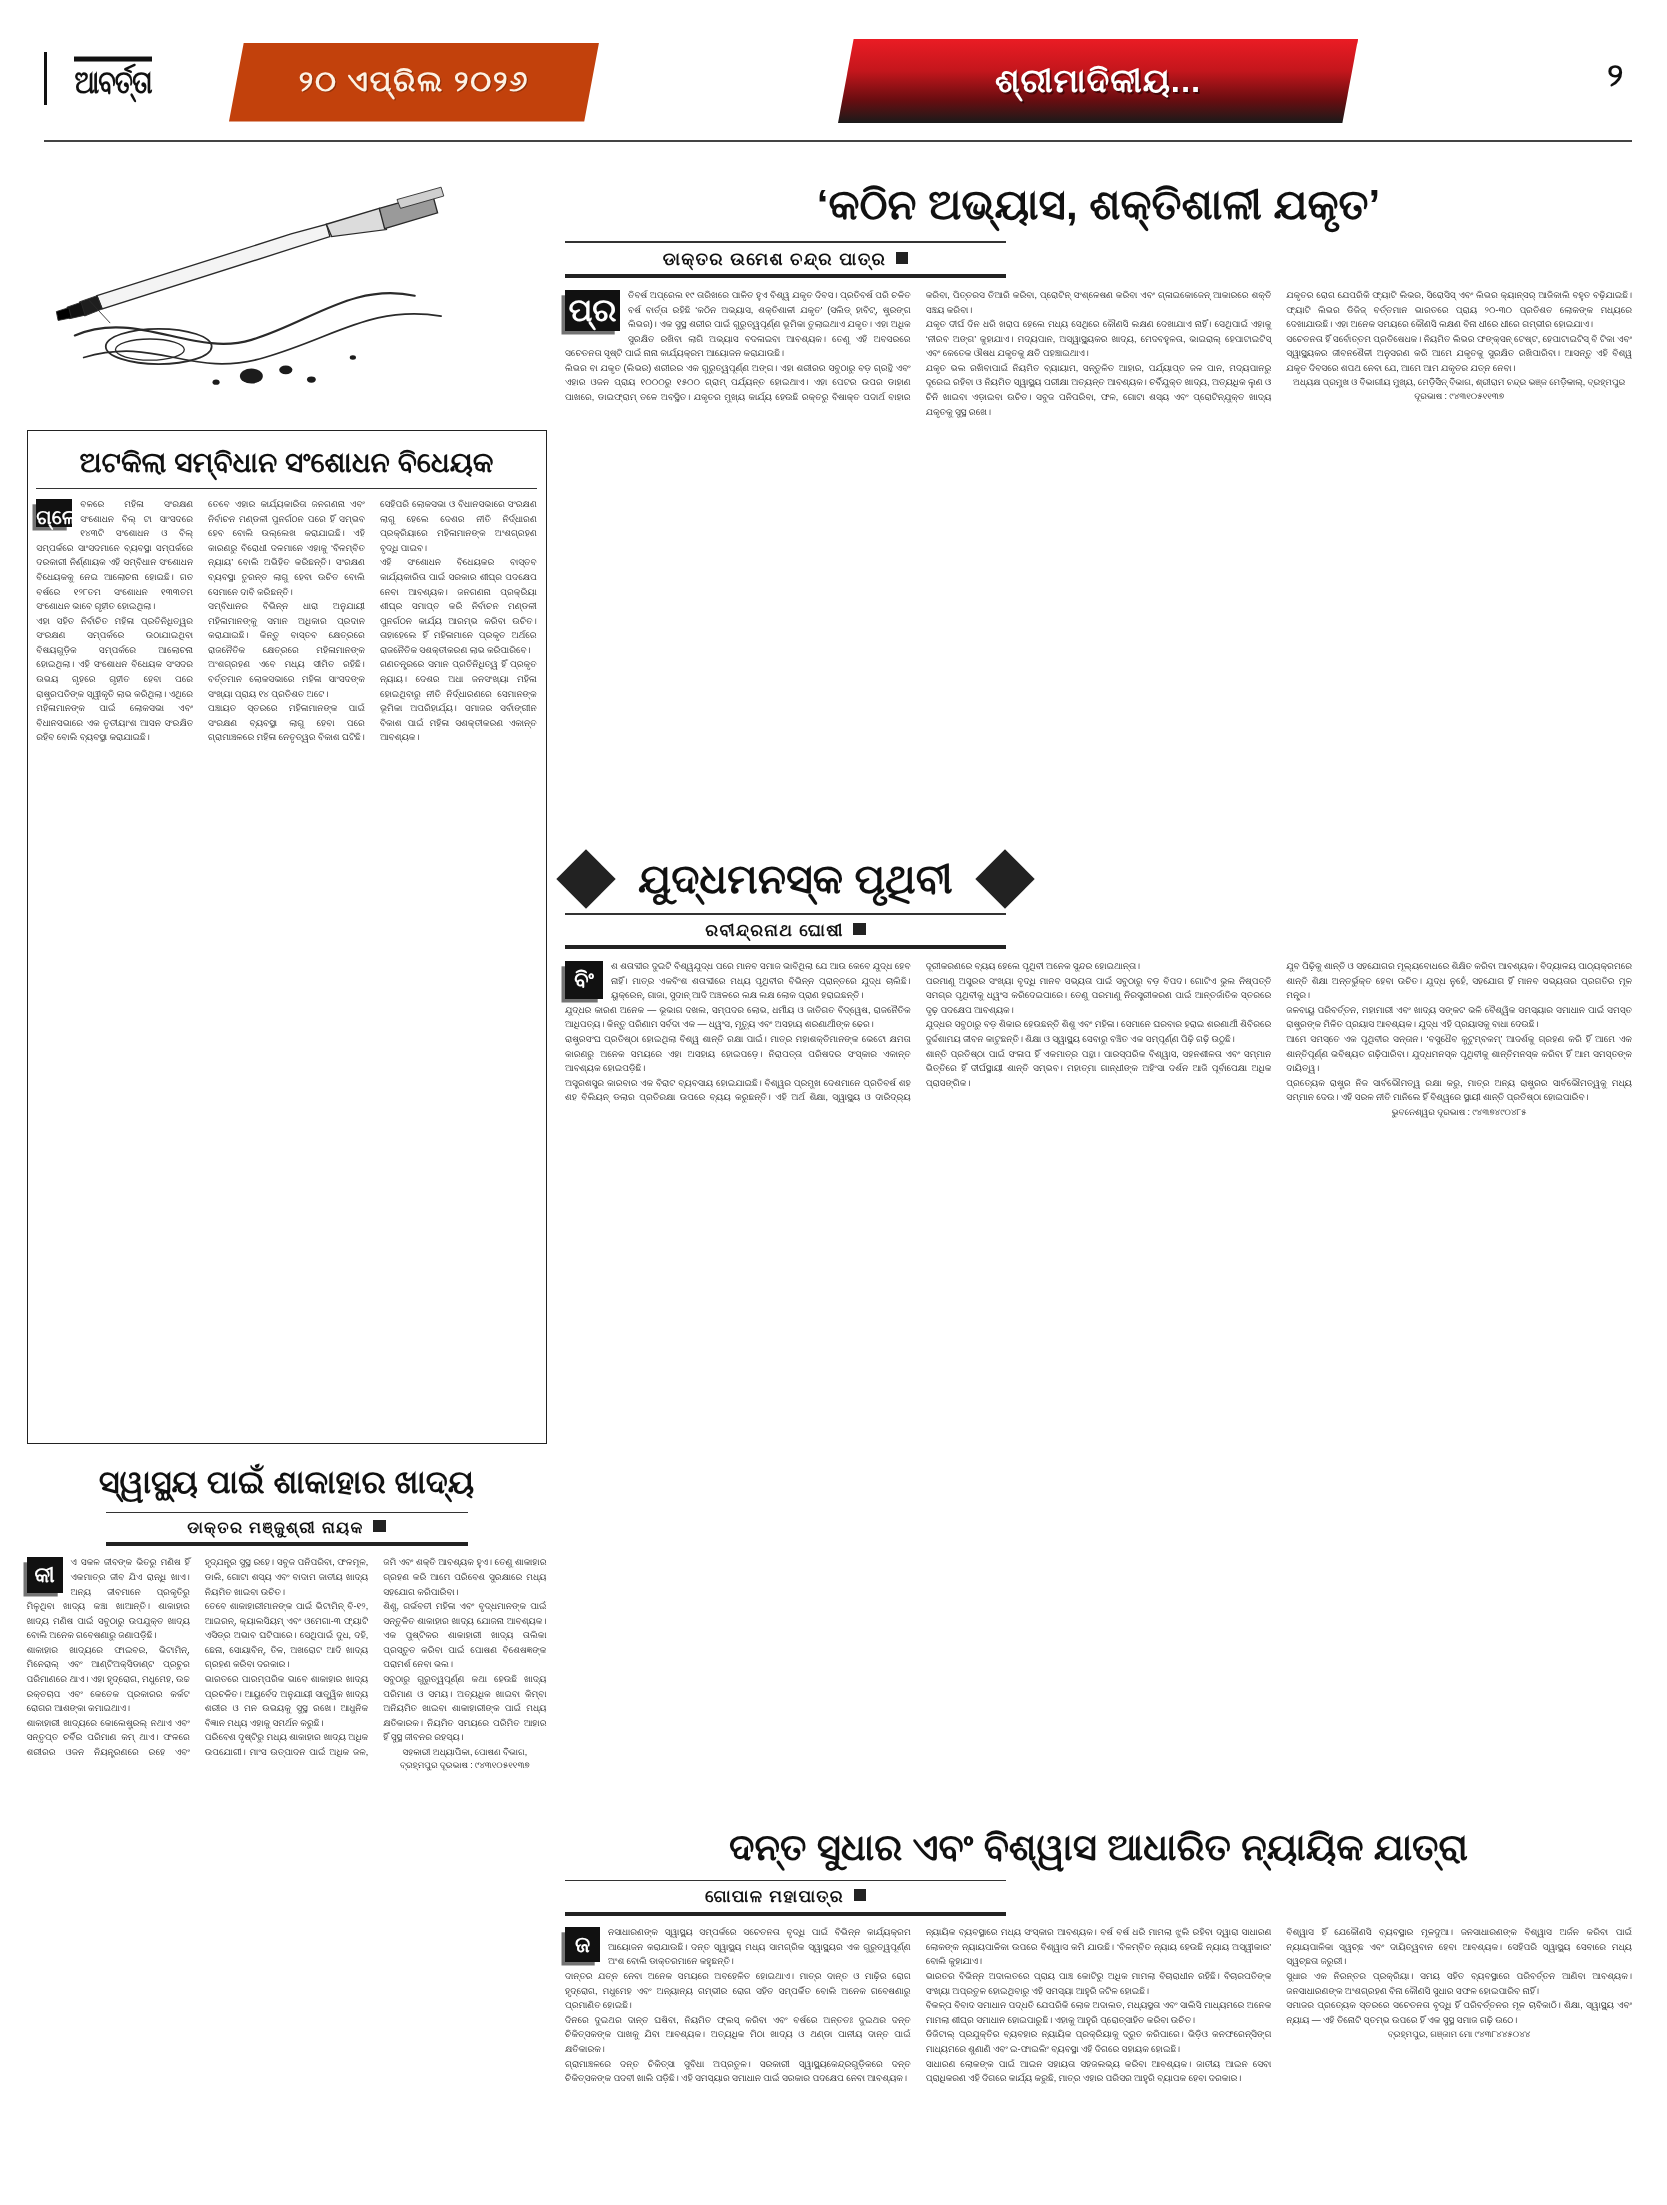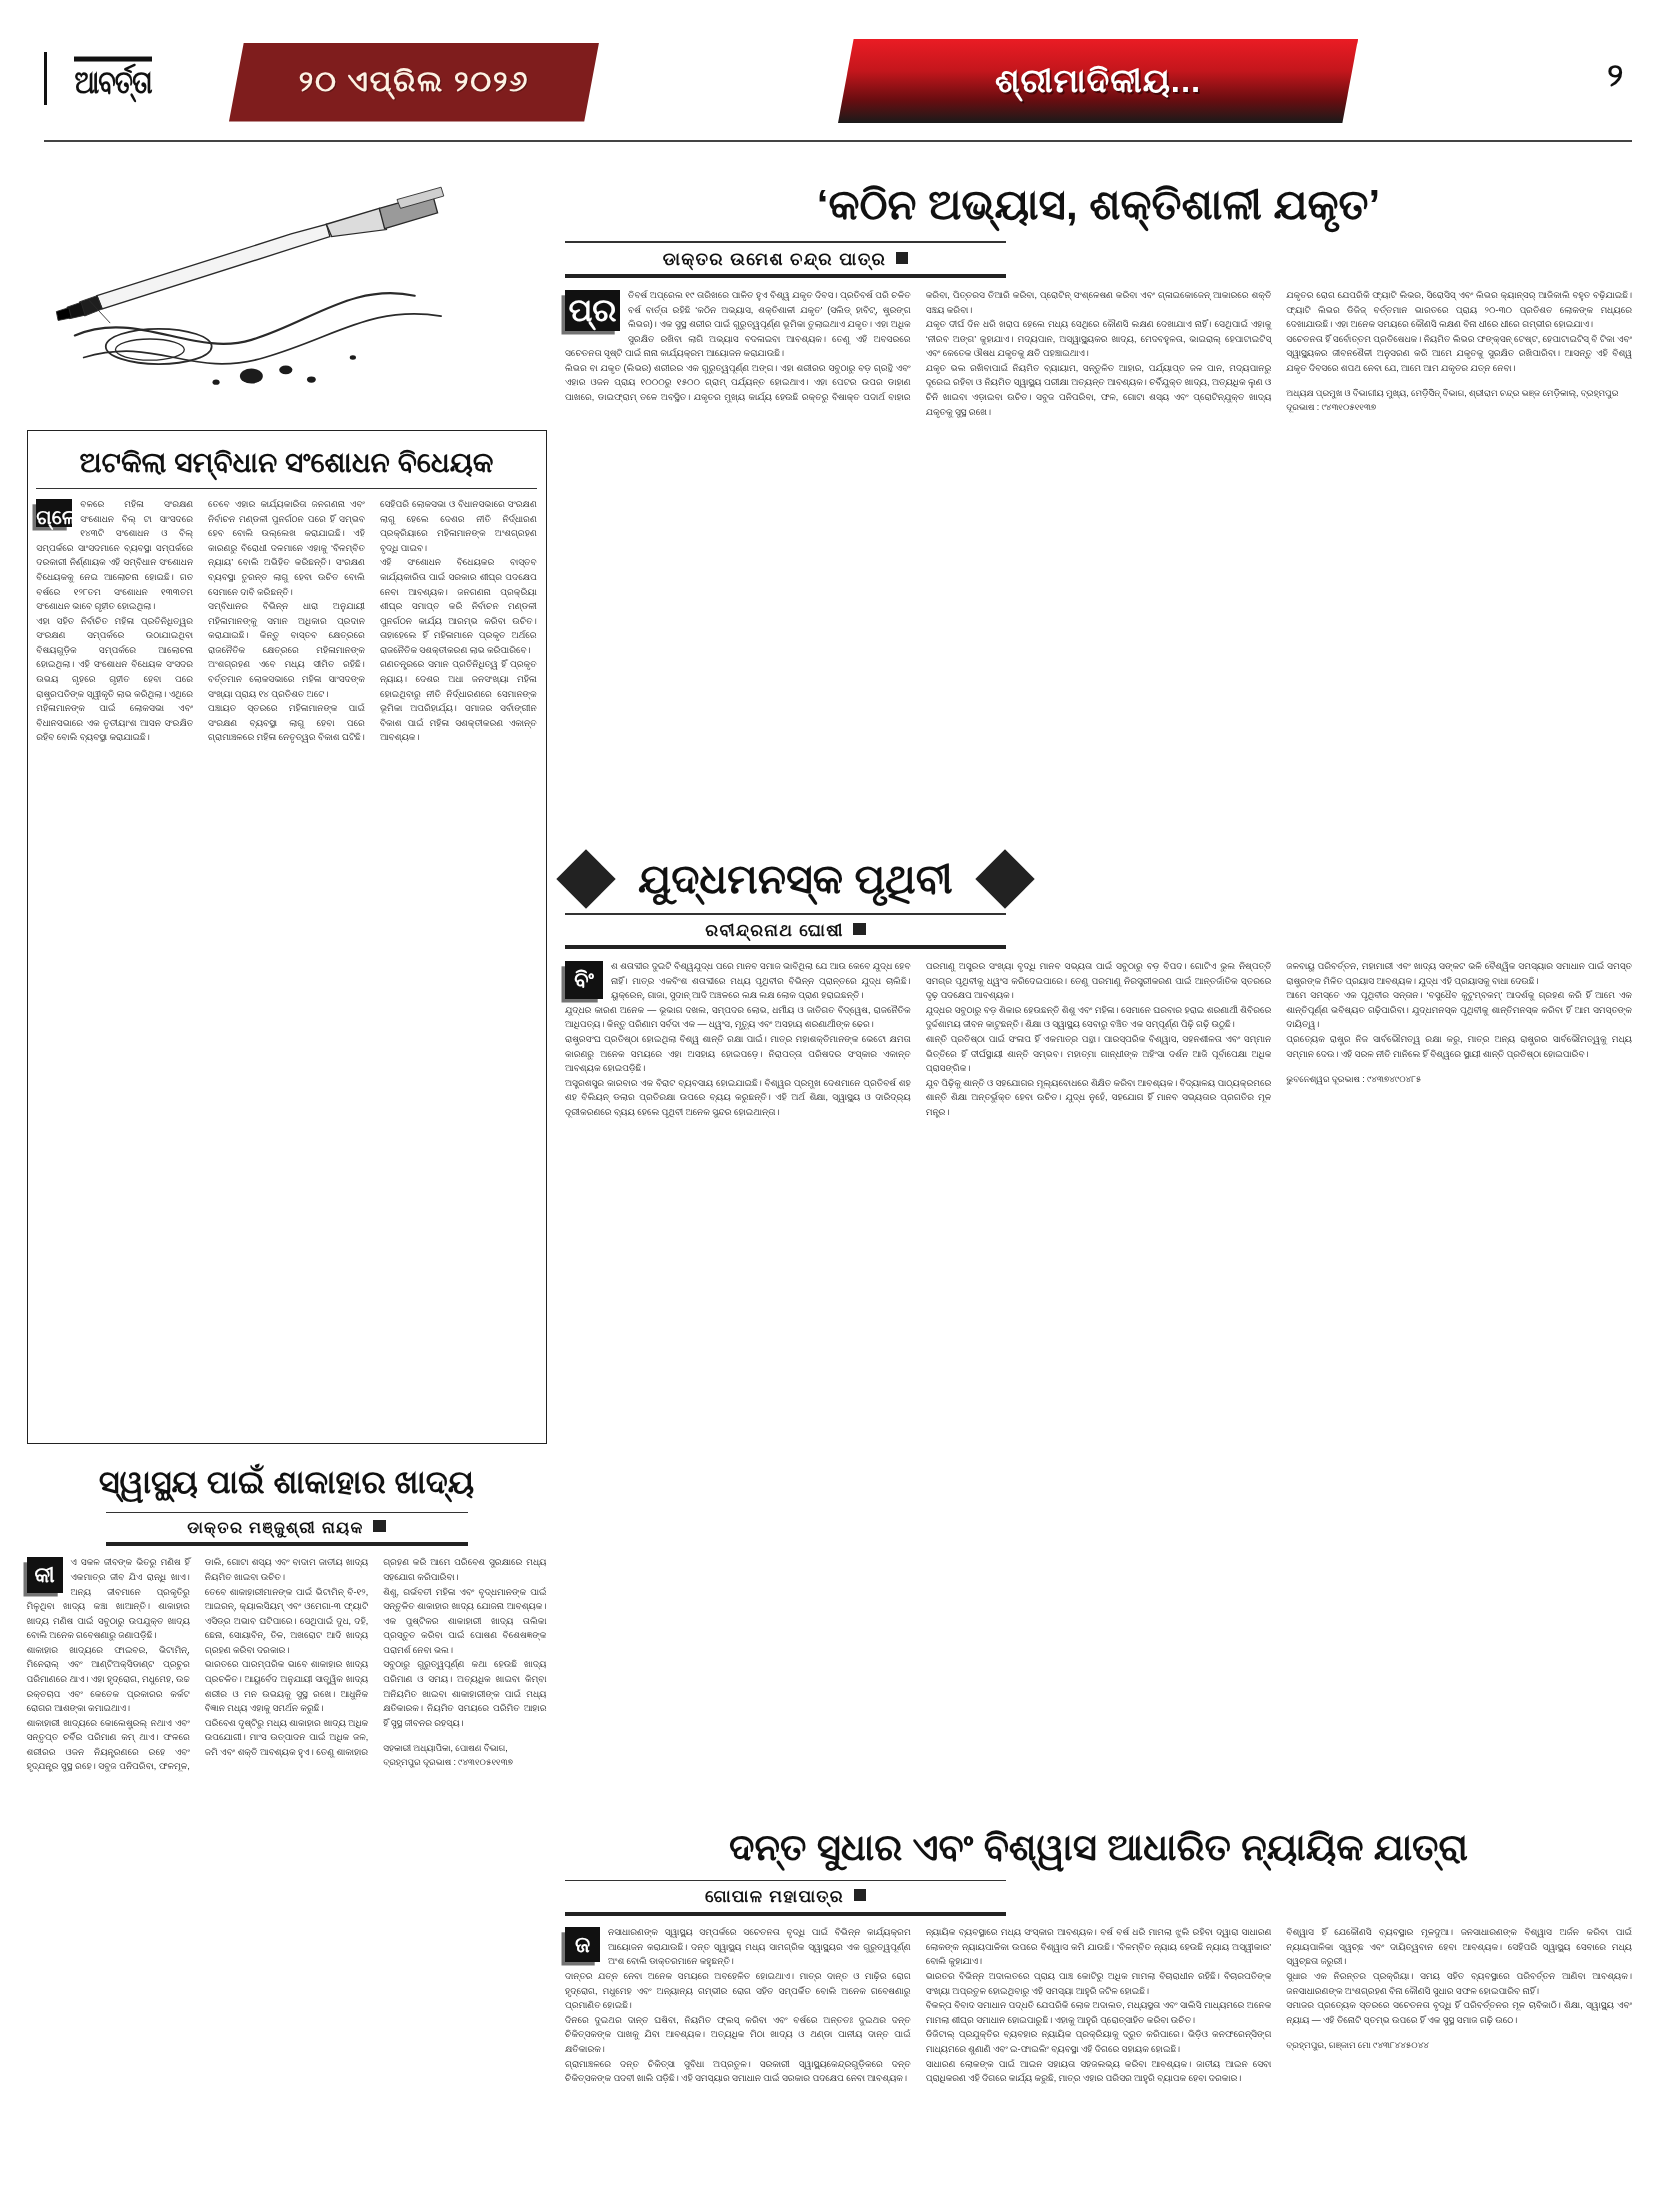--- a/index.html
+++ b/index.html
@@ -29,21 +29,21 @@
     color:#111;
     font-family:"Liberation Sans",sans-serif;
     white-space:nowrap;
   }
   .mast-logo span{
     border-top:4px solid #111;padding-top:1.8px;
     transform:scaleY(1.25);
   }
   .date-ribbon{
     position:absolute;left:185px;top:3.5px;width:370px;height:79px;
-    background:#7f1d1d;
+    background:#c2410c;
     clip-path:polygon(4% 0, 100% 0, 96% 100%, 0% 100%);
     display:flex;align-items:center;justify-content:center;
     box-shadow:inset 0 0 0 0 #000;
   }
   .date-ribbon::before{
     content:"";position:absolute;left:-6.2px;top:0;width:7px;height:79px;
     background:#111;
     clip-path:polygon(35% 0, 100% 0, 70% 100%, 0% 100%);
   }
   .date-text{
@@ -100,21 +100,21 @@
   }
   .body-txt p{margin:0 0 0 0;text-indent:0;}
 
   .dropcap{
     float:left;width:55px;height:41px;background:#111;color:#fff;
     font-size:32px;font-weight:bold;line-height:41px;text-align:center;
     margin:1.8px 8px 1.8px 0;
     box-shadow:-4.4px 4.4px 0 -0.9px rgba(0,0,0,.55);
   }
   .signature{
-    text-align:left;font-size:8.8px;line-height:1.5;margin-top:12px;color:#1a1a1a;
+    text-align:center;font-size:8.8px;line-height:1.5;margin-top:1px;color:#1a1a1a;
   }
 
   
   .pen-photo{
     position:absolute;left:44px;top:150px;width:503px;height:265px;
     background:#fff;overflow:hidden;
   }
 </style>
 </head>
 <body>

